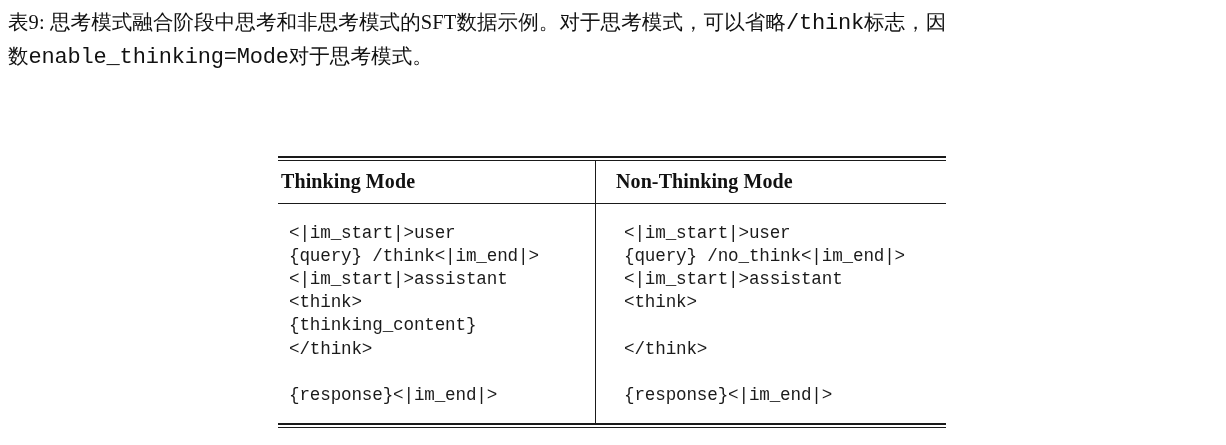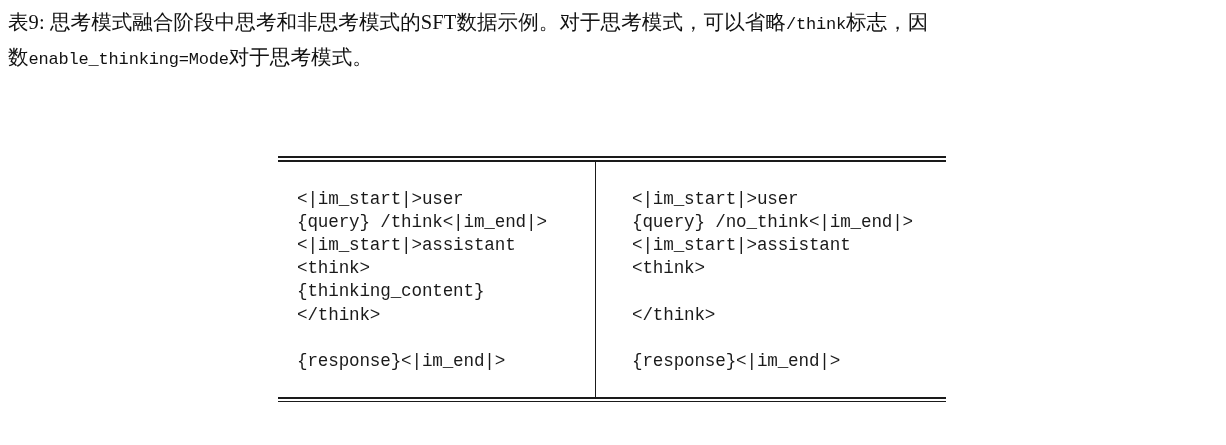--- a/index.html
+++ b/index.html
@@ -29,21 +29,21 @@
     text-justify: inter-character;
     letter-spacing: 0.1px;
     color: #111111;
   }
   #caption .cap-line {
     display: block;
     white-space: nowrap;
   }
   #caption .mono {
     font-family: "Liberation Mono", "DejaVu Sans Mono", monospace;
-    font-size: 17px;
+    font-size: 22px;
     letter-spacing: -0.2px;
   }
   #caption sup.fn {
     font-size: 12px;
     vertical-align: super;
     line-height: 0;
   }
 
   
   #table-wrap {
@@ -113,37 +113,52 @@
     border-left: 1.4px solid #1a1a1a;
   }
 
   .code {
     font-family: "Liberation Mono", "DejaVu Sans Mono", monospace;
     font-size: 17.6px;
     line-height: 23.2px;
     white-space: pre;
     letter-spacing: -0.15px;
     color: #1a1a1a;
-    margin: 16px;
+    margin: 8px;
   }
 </style>
 </head>
 <body>
 
 <div id="caption">
   <span class="cap-line"><span>表9: 思考模式融合阶段中思考和非思考模式的SFT数据示例。对于思考模式，可以省略</span><span class="mono">/think</span><span>标志，因</span></span>
 
 
   <span class="cap-line"><span>数</span><span class="mono">enable_thinking=Mode</span><span>对于思考模式。</span></span>
 </div>
 
 <div id="table-wrap">
 
   <div class="rule-top"></div>
 
+  <table class="tbl">
+    <colgroup>
+      <col class="col-left">
+      <col class="col-right">
+    </colgroup>
+    <tbody>
+        <tr class="head-row">
+      <th class="cl">Thinking Mode</th>
+      <th class="cr divider-cell">
+        <span class="vrule"></span>
+        <span>Non-Thinking Mode</span>
+      </th>
+    </tr>
+  </tbody>
+    </table>
 
   <div class="rule-mid"></div>
 
   <table class="tbl">
     <colgroup>
       <col class="col-left">
       <col class="col-right">
     </colgroup>
     <tbody>
         <tr class="body-row">

